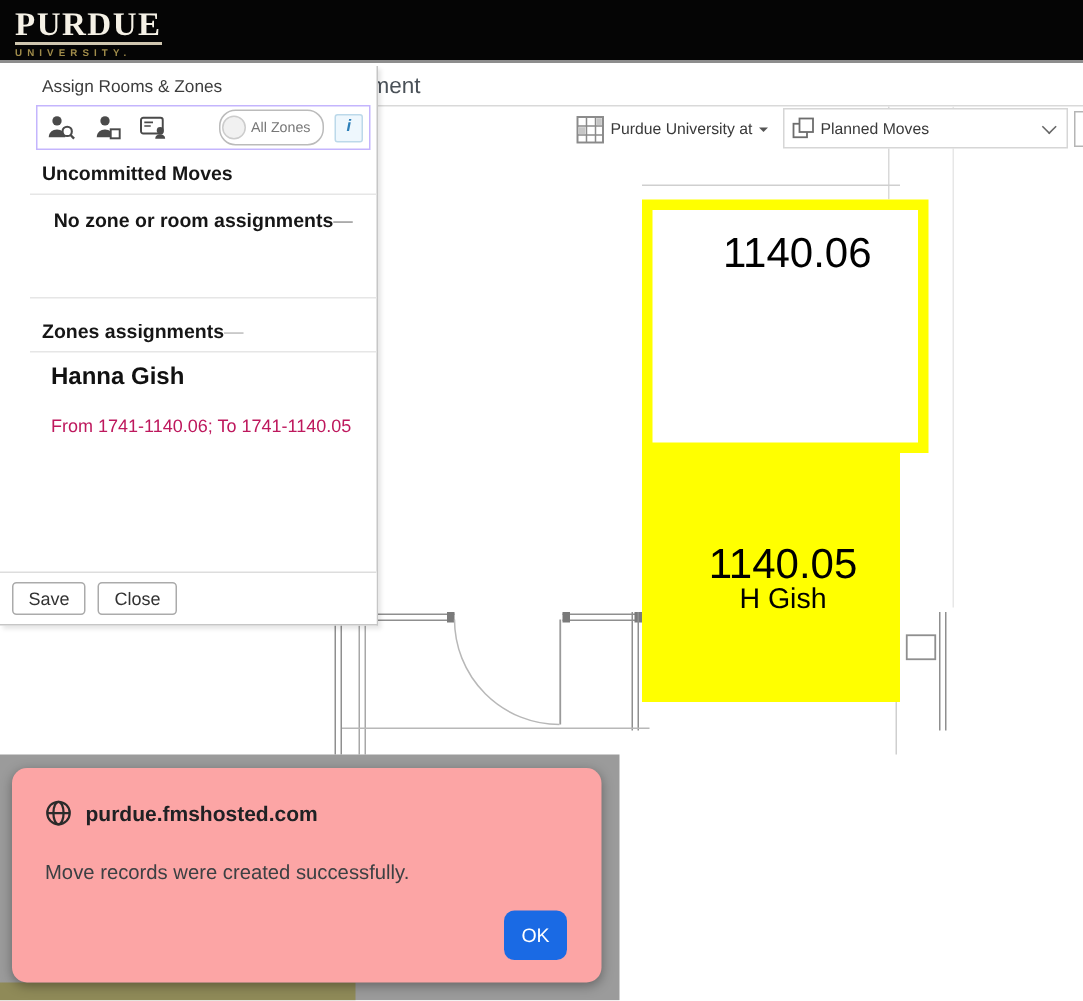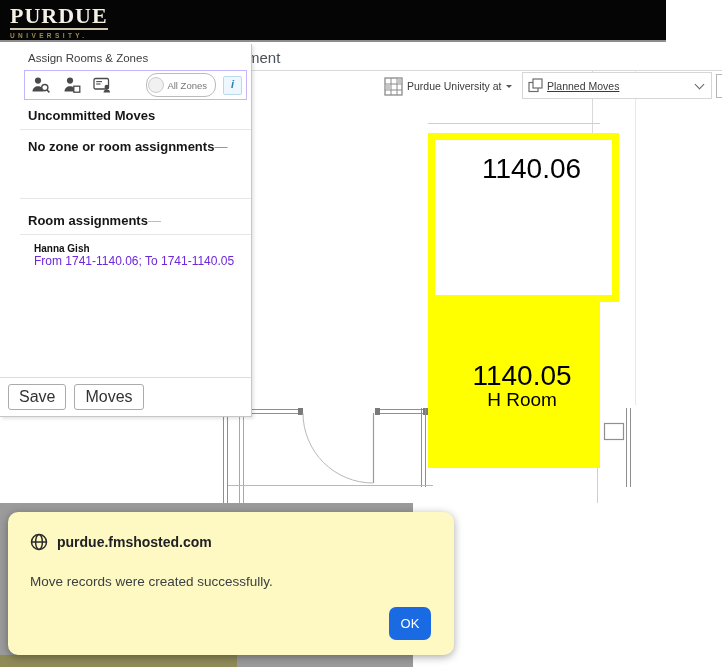--- a/index.html
+++ b/index.html
@@ -1,39 +1,39 @@
 <!DOCTYPE html>
 <html><head>
 <meta charset="utf-8">
 <style>
   html,body{margin:0;padding:0;background:#fff;}
   #screen{position:relative;width:722px;height:667px;overflow:hidden;background:#fff;
           font-family:"Liberation Sans",sans-serif;}
 
   
-  .banner{position:absolute;left:0;top:0;width:666px;height:40px;background:#050505;
+  .banner{position:absolute;left:0;top:0;width:722px;height:40px;background:#050505;
           border-bottom:2px solid #8d8d8d;box-sizing:content-box;}
   .logo{position:absolute;left:10px;top:4px;}
   .logo-primary{display:inline-block;font-family:"Liberation Serif",serif;font-weight:bold;
           font-size:22px;color:#f5f1e6;letter-spacing:1px;line-height:23px;
           border-bottom:2px solid #cfc6b0;padding-bottom:1px;}
   .logo-secondary{display:block;font-size:6.5px;color:#a08c4a;letter-spacing:3.4px;
           margin-top:2px;font-weight:bold;}
 
   
   .page-title{position:absolute;left:222px;top:49px;font-size:15px;color:#4a5158;}
   .rule{position:absolute;left:0;top:70px;width:722px;height:1px;background:#d9d9d9;}
 
   
   .bldg{position:absolute;left:384px;top:74px;height:24px;display:flex;align-items:center;gap:4px;}
   .bldg-label{font-size:10.5px;color:#3a3a3a;white-space:nowrap;overflow:hidden;max-width:95px;display:inline-block;}
   .caret-down{width:0;height:0;border:3.5px solid transparent;border-top-color:#555;margin-top:3px;}
   .view-select{position:absolute;left:522px;top:72px;width:190px;height:27px;border:1px solid #d6d6d6;
           background:#fff;display:flex;align-items:center;padding:0 5px;gap:4px;box-sizing:border-box;}
-  .view-label{font-size:10.5px;color:#3a3a3a;flex:1;text-decoration:underline;}
+  .view-label{font-size:10.5px;color:#3a3a3a;flex:1;}
   .chev{width:6px;height:6px;border-right:1.4px solid #666;border-bottom:1.4px solid #666;
           transform:rotate(45deg);margin:-2px 3px 0 0;}
   .edge-partial{position:absolute;left:716px;top:74px;width:7px;height:24px;background:#fff;
           border:1px solid #b5b5b5;border-right:none;box-sizing:border-box;}
 
   
   .plan-svg{position:absolute;left:0;top:0;width:722px;height:667px;}
   .room{position:absolute;box-sizing:border-box;text-align:center;}
   .room-06{left:428px;top:133px;width:191px;height:169px;background:#fff;border:7px solid #ffff00;}
   .room-05{left:428px;top:302px;width:172px;height:166px;background:#ffff00;}
@@ -54,36 +54,36 @@
   .zones-pill{display:flex;align-items:center;border:1px solid #bbb;border-radius:11px;height:20px;
          padding:1px;gap:3px;background:#fff;}
   .pill-knob{width:16px;height:16px;border-radius:50%;background:#f1f1f1;border:1px solid #ccc;box-sizing:border-box;}
   .pill-label{font-size:9.5px;color:#777;padding-right:7px;}
   .info-btn{width:17px;height:17px;background:#eef7fd;border:1px solid #bcd9ea;color:#2d7fb8;
          font-size:11px;font-style:italic;font-weight:bold;text-align:center;line-height:15px;border-radius:2px;}
   .section-head{display:flex;justify-content:flex-start;align-items:center;
          font-size:13px;font-weight:bold;color:#161616;padding:8px 8px 6px;border-bottom:1px solid #e6e6e6;}
   .collapse{color:#8a8a8a;font-weight:normal;font-size:13px;cursor:pointer;}
   .collapse.light{color:#b5b5b5;}
-  .empty-row{display:flex;justify-content:flex-start;align-items:center;
+  .empty-row{display:flex;justify-content:center;align-items:center;
          font-size:13px;font-weight:bold;color:#161616;padding:9px 8px 6px;}
   .uncommitted-space{height:38px;}
   .ra-gap{border-top:1px solid #e6e6e6;height:6px;}
   .assignment{padding:8px 8px 0 14px;}
-  .a-name{font-size:10px;font-weight:bold;color:#111;}
-  .a-detail{font-size:12px;color:#6d28d9;margin-top:0;}
+  .a-name{font-size:16px;font-weight:bold;color:#111;}
+  .a-detail{font-size:12px;color:#be185d;margin-top:16px;}
   .panel-footer{position:absolute;left:0;bottom:0;width:100%;border-top:1px solid #ddd;
          padding:6px 8px;display:flex;gap:8px;box-sizing:border-box;background:#fff;}
-  .btn{font-family:"Liberation Sans",sans-serif;font-size:16px;color:#333;background:#fff;
+  .btn{font-family:"Liberation Sans",sans-serif;font-size:12px;color:#333;background:#fff;
          border:1px solid #ababab;border-radius:3px;padding:3px 10px;cursor:pointer;}
 
   
   .backdrop{position:absolute;left:0;top:503px;width:413px;height:164px;background:#9b9b9b;}
   .gold-strip{position:absolute;left:0;top:655px;width:237px;height:12px;background:#8f8a58;}
-  .dialog{position:absolute;left:8px;top:512px;width:446px;height:143px;background:#fef9c3;
+  .dialog{position:absolute;left:8px;top:512px;width:393px;height:143px;background:#fca5a5;
          border-radius:10px;box-shadow:0 2px 8px rgba(0,0,0,0.35);}
   .dlg-head{display:flex;align-items:center;gap:9px;padding:21px 0 0 22px;}
   .dlg-origin{font-size:14px;font-weight:bold;color:#202124;}
   .dlg-msg{font-size:13.5px;color:#3c4043;padding:23px 22px 0 22px;}
   .dlg-ok{position:absolute;right:23px;bottom:15px;width:42px;height:33px;background:#1a6ae4;
          color:#fff;border:none;border-radius:7px;font-size:13px;font-weight:normal;
          font-family:"Liberation Sans",sans-serif;cursor:pointer;}
 </style>
 </head>
 <body>
@@ -129,21 +129,21 @@
     <line x1="597.5" y1="468" x2="597.5" y2="503" stroke="#cfcfcf" stroke-width="1"></line>
 
     <rect x="604.5" y="423.5" width="19" height="16" fill="#ffffff" stroke="#8f8f8f" stroke-width="1.2"></rect>
   </svg>
 
   <div class="room room-06">
     <div class="room-num">1140.06</div>
   </div>
   <div class="room room-05">
     <div class="room-num">1140.05</div>
-    <div class="room-occ">H Room</div>
+    <div class="room-occ">H Gish</div>
   </div>
 
   <div class="bldg">
     <svg width="19" height="19" viewBox="0 0 19 19">
       <rect x="1" y="1" width="17" height="17" fill="#fff" stroke="#8a8a8a" stroke-width="1.3"></rect>
       <line x1="7" y1="1" x2="7" y2="18" stroke="#8a8a8a" stroke-width="1"></line>
       <line x1="13" y1="1" x2="13" y2="18" stroke="#8a8a8a" stroke-width="1"></line>
       <line x1="1" y1="7" x2="18" y2="7" stroke="#8a8a8a" stroke-width="1"></line>
       <line x1="1" y1="13" x2="18" y2="13" stroke="#8a8a8a" stroke-width="1"></line>
       <rect x="1.8" y="7.8" width="4.5" height="4.5" fill="#c6c6c6"></rect>
@@ -205,32 +205,32 @@
 
     <div class="empty-row">
       <span>No zone or room assignments</span>
       <span class="collapse">—</span>
     </div>
 
     <div class="uncommitted-space"></div>
     <div class="ra-gap"></div>
 
     <div class="section-head">
-      <span>Room assignments</span>
+      <span>Zones assignments</span>
       <span class="collapse light">—</span>
     </div>
 
     <div class="assignment">
       <div class="a-name">Hanna Gish</div>
       <div class="a-detail">From 1741-1140.06; To 1741-1140.05</div>
     </div>
 
     <div class="panel-footer">
       <button class="btn">Save</button>
-      <button class="btn">Moves</button>
+      <button class="btn">Close</button>
     </div>
   </div>
 
   <div class="backdrop"></div>
   <div class="gold-strip"></div>
   <div class="dialog">
     <div class="dlg-head">
       <svg width="18" height="18" viewBox="0 0 18 18">
         <circle cx="9" cy="9" r="7.5" fill="none" stroke="#2b2b2b" stroke-width="1.5"></circle>
         <ellipse cx="9" cy="9" rx="3.4" ry="7.5" fill="none" stroke="#2b2b2b" stroke-width="1.5"></ellipse>

